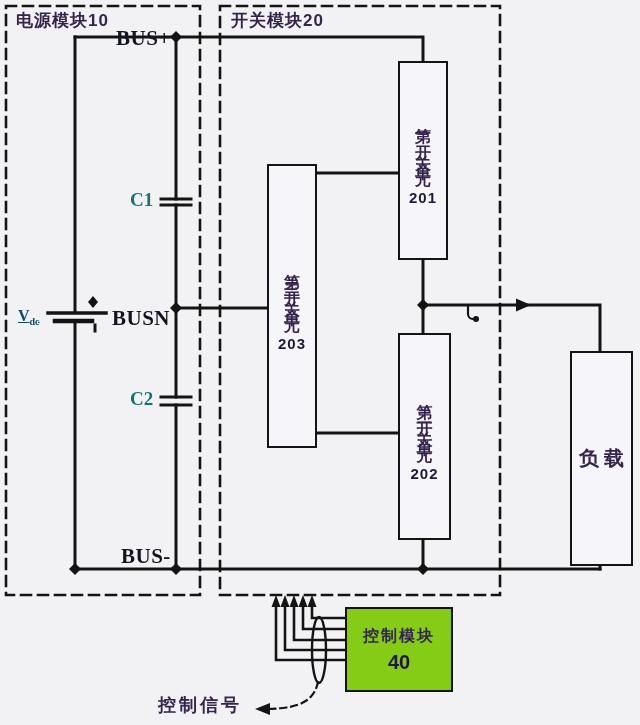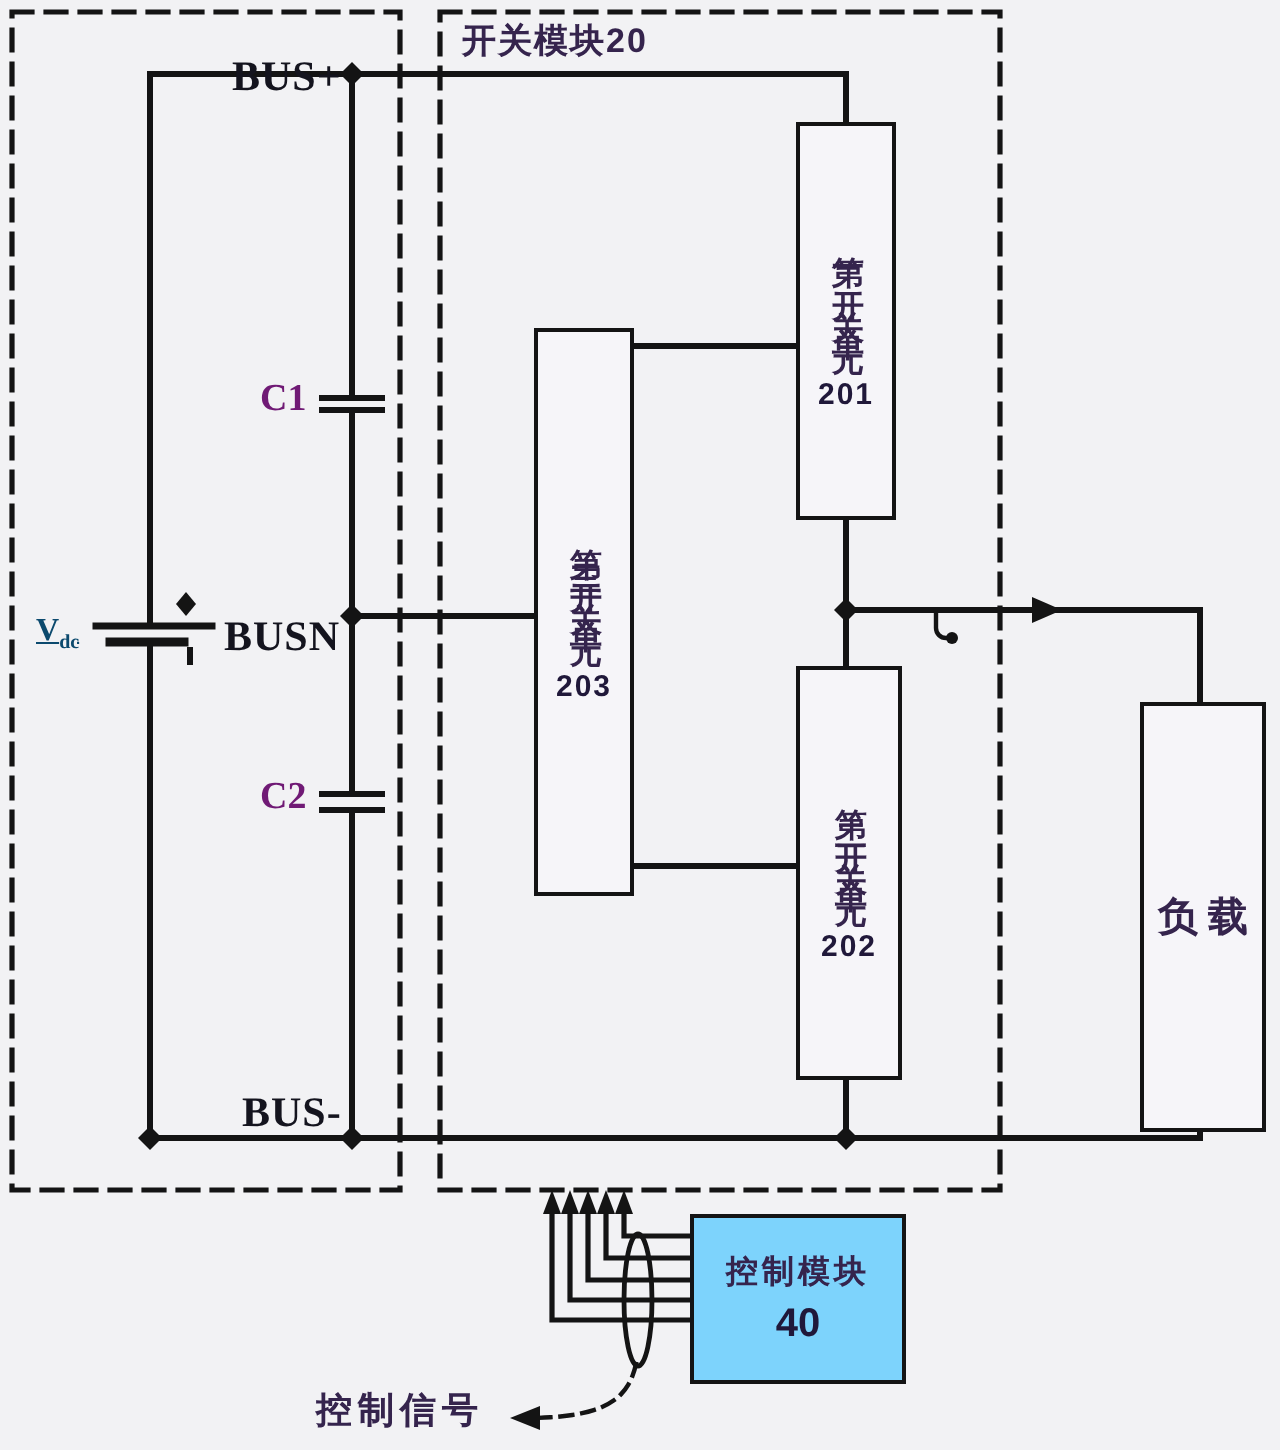--- a/index.html
+++ b/index.html
@@ -12,21 +12,21 @@
   svg.wires{position:absolute;left:0;top:0;width:640px;height:725px;}
   .abs{position:absolute;}
   .module-label{
     font-size:17px;font-weight:bold;color:#35244d;letter-spacing:1px;white-space:nowrap;
   }
   .bus-label{
     font-family:"Liberation Serif", serif;font-weight:bold;font-size:21px;color:#14141e;
     white-space:nowrap;letter-spacing:0.5px;
   }
   .cap-label{
-    font-family:"Liberation Serif", serif;font-weight:bold;font-size:19px;color:#701a75;white-space:nowrap;
+    font-family:"Liberation Serif", serif;font-weight:bold;font-size:19px;color:#0f766e;white-space:nowrap;
   }
   .vdc-label{
     font-family:"Liberation Serif", serif;font-weight:bold;font-size:16px;color:#0c4a6e;white-space:nowrap;text-decoration:underline;
   }
   .vdc-label sub{font-size:10px;}
   .unit-box{
     position:absolute;background:#f6f5f9;border:2px solid #141414;
     display:flex;flex-direction:column;align-items:center;justify-content:center;
     box-sizing:border-box;
   }
@@ -36,21 +36,21 @@
   }
   .unit-num{
     font-size:15px;font-weight:bold;color:#20183a;margin-top:20px;letter-spacing:1px;
   }
   .load-box{
     position:absolute;background:#f6f5f9;border:2.5px solid #141414;
     display:flex;align-items:center;justify-content:center;box-sizing:border-box;
   }
   .load-text{font-size:20px;font-weight:bold;color:#35244d;letter-spacing:5px;text-indent:5px;}
   .ctrl-box{
-    position:absolute;background:#7dd3fc;border:2.5px solid #141414;
+    position:absolute;background:#84cc16;border:2.5px solid #141414;
     display:flex;flex-direction:column;align-items:center;justify-content:center;box-sizing:border-box;
   }
   .ctrl-title{font-size:16px;font-weight:bold;color:#35244d;letter-spacing:2px;}
   .ctrl-num{font-size:20px;font-weight:bold;color:#20183a;margin-top:4px;}
   .signal-label{font-size:18px;font-weight:bold;color:#35244d;letter-spacing:3px;white-space:nowrap;}
 </style>
 </head>
 <body>
 
 <div class="canvas">
@@ -124,20 +124,21 @@
         <polygon points="285,595 280.5,607 289.5,607"></polygon>
         <polygon points="294,595 289.5,607 298.5,607"></polygon>
         <polygon points="303,595 298.5,607 307.5,607"></polygon>
         <polygon points="312,595 307.5,607 316.5,607"></polygon>
       </g>
 
       <polygon points="255,709 270,703 270,715"></polygon>
     </g>
   </svg>
 
+  <div class="abs module-label" style="left:16px;top:9px;">电源模块10</div>
   <div class="abs module-label" style="left:231px;top:9px;">开关模块20</div>
 
   <div class="abs bus-label" style="left:116px;top:26px;">BUS+</div>
   <div class="abs bus-label" style="left:112px;top:306px;">BUSN</div>
   <div class="abs bus-label" style="left:121px;top:544px;">BUS-</div>
 
   <div class="abs vdc-label" style="left:18px;top:307px;">
     <span>V</span><sub>dc</sub>
   </div>
   <div class="abs cap-label" style="left:130px;top:189px;">C1</div>

